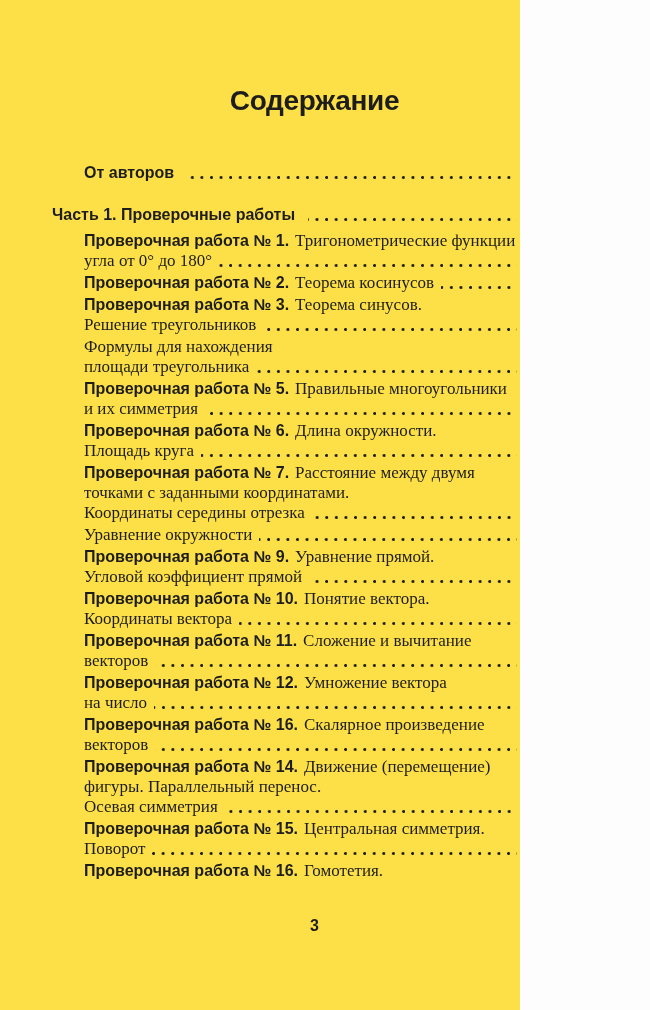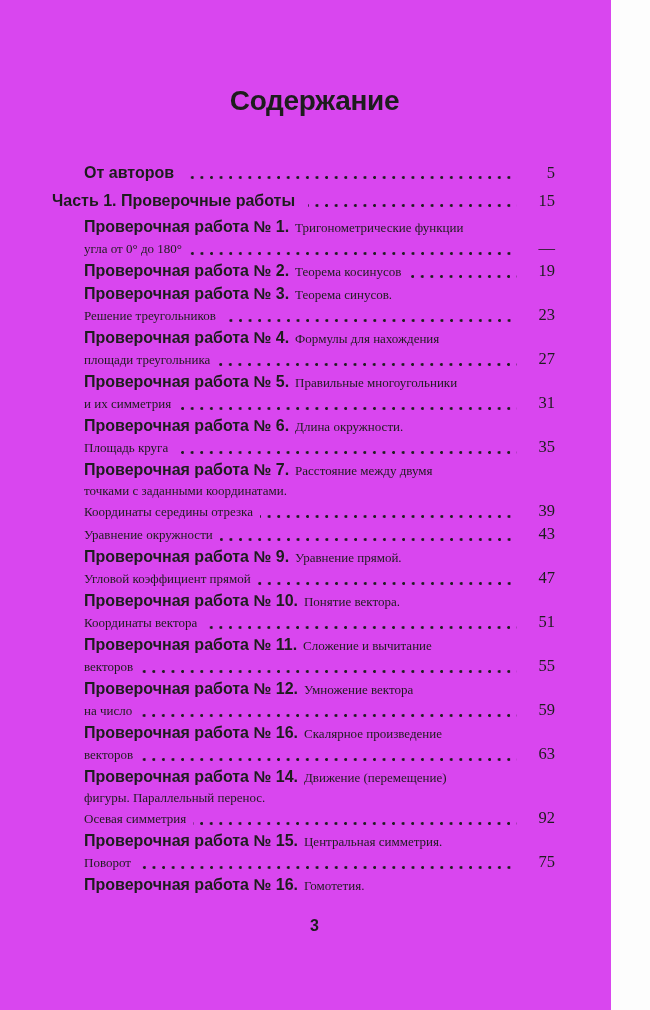--- a/index.html
+++ b/index.html
@@ -2,23 +2,23 @@
 <html><head>
 <meta charset="utf-8">
 <style>
   html, body {
     margin: 0;
     padding: 0;
     background: #fdfdfd;
   }
   .page {
     position: relative;
-    width: 611px;
+    width: 520px;
     height: 1010px;
-    background: #d946ef;
+    background: #fde047;
     color: #1d1d1d;
     overflow: hidden;
   }
   .title {
     position: absolute;
     top: 85px;
     left: 63px;
     width: 503px;
     margin: 0;
     text-align: center;
@@ -43,21 +43,21 @@
   .bold {
     font-family: "Liberation Sans", sans-serif;
     font-weight: 700;
     font-size: 16px;
     line-height: 20px;
     white-space: pre;
     margin-right: 6px;
   }
   .serif {
     font-family: "Liberation Serif", serif;
-    font-size: 13px;
+    font-size: 17px;
     line-height: 20px;
     white-space: pre;
   }
   .pagenum {
     font-family: "Liberation Serif", serif;
     font-size: 16.5px;
     line-height: 20px;
     min-width: 36px;
     text-align: right;
     white-space: pre;
@@ -73,21 +73,21 @@
     position: absolute;
     left: 7px;
     right: 2px;
     bottom: 4px;
     height: 3px;
     background-image: radial-gradient(circle at 1.5px 1.5px, #1d1d1d 1.25px, transparent 1.6px);
     background-size: 9.6px 3px;
     background-repeat: repeat-x;
     background-position: right 0 bottom 0;
   }
-  .part { margin-top: 8px; justify-content: center; }
+  .part { margin-top: 22px; justify-content: center; }
   .entries { margin-top: 6px; }
   .entry { margin-bottom: 2px; }
   .footer {
     position: absolute;
     top: 917px;
     left: 63px;
     width: 503px;
     text-align: center;
     font-family: "Liberation Sans", sans-serif;
     font-weight: 700;
@@ -142,21 +142,20 @@
             <span class="serif">Теорема синусов.</span>
           </div>
           <div class="row indent">
             <span class="serif">Решение треугольников</span>
             <span class="leader"></span>
             <span class="pagenum">23</span>
           </div>
         </div>
         <div class="entry">
           <div class="row indent">
-            <span class="bold">Проверочная работа № 4.</span>
             <span class="serif">Формулы для нахождения</span>
           </div>
           <div class="row indent">
             <span class="serif">площади треугольника</span>
             <span class="leader"></span>
             <span class="pagenum">27</span>
           </div>
         </div>
         <div class="entry">
           <div class="row indent">

